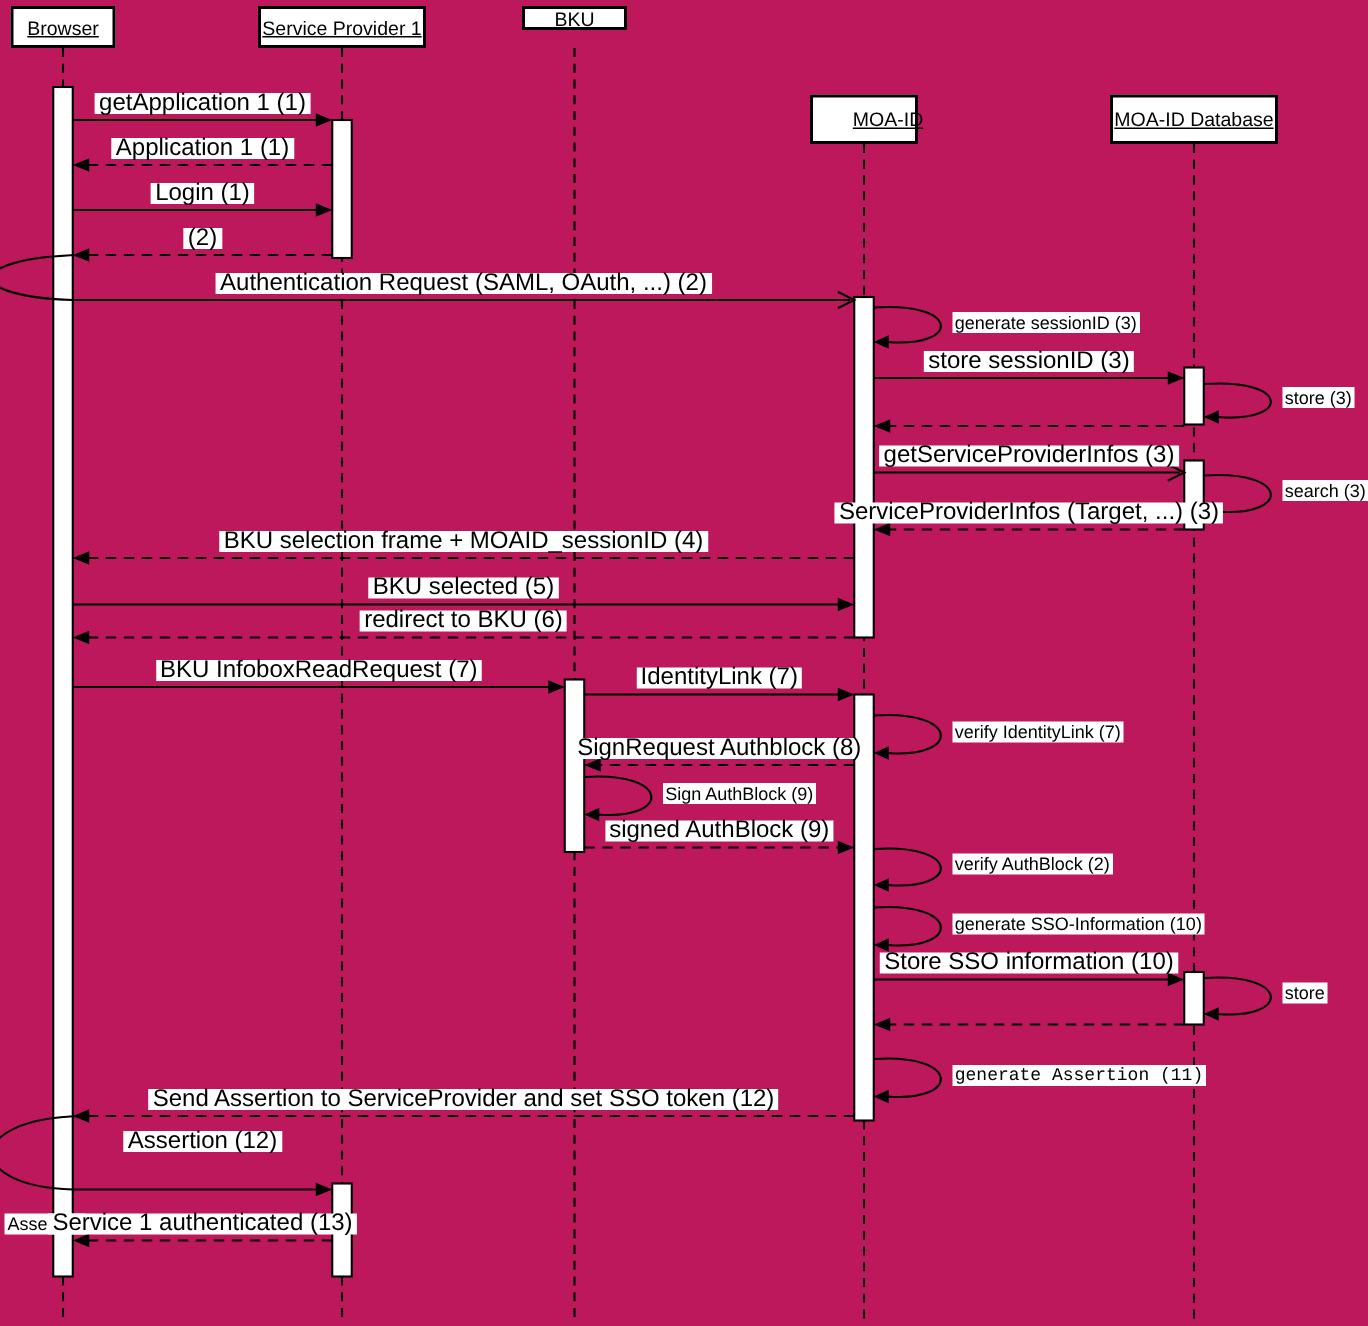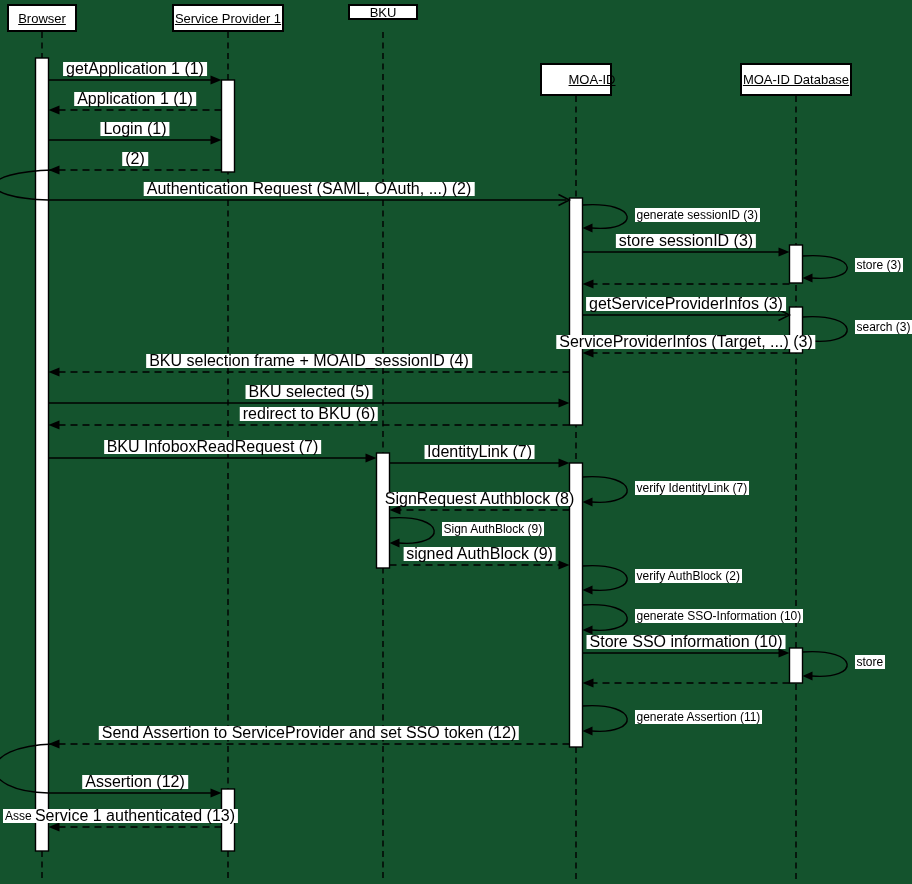--- a/index.html
+++ b/index.html
@@ -1,16 +1,16 @@
 <!DOCTYPE html>
 <html><head>
 <meta charset="utf-8">
 <style>
   html,body{margin:0;padding:0;background:#ffffff;font-family:"Liberation Sans",sans-serif;}
-  #stage{position:relative;width:912px;height:884px;background:#14532d;overflow:hidden;}
+  #stage{position:relative;width:912px;height:884px;background:#be185d;overflow:hidden;}
   #diagram-svg{position:absolute;left:0;top:0;}
   .actor-box{position:absolute;box-sizing:border-box;border:2px solid #000;background:#fff;
     display:flex;align-items:center;justify-content:center;z-index:3;}
   .actor-label{font-size:13px;color:#000;text-decoration:underline;white-space:nowrap;}
   #label-layer{position:absolute;left:0;top:0;width:100%;height:100%;z-index:4;pointer-events:none;}
   .msg-label{position:absolute;transform:translateX(-50%);font-size:16px;color:#000;
     white-space:nowrap;background:#fff;padding:0 3px;line-height:14px;}
   .self-label{position:absolute;font-size:12px;color:#000;white-space:nowrap;
     background:#fff;padding:0 2px;line-height:14px;}
   .loop-label{position:absolute;font-size:12px;color:#000;white-space:nowrap;
@@ -118,34 +118,34 @@
   <div id="label-layer">
       <div class="loop-label" style="left: 3px; top: 761px;">Assertion</div>
       <div class="self-label" style="left: 634.5px; top: 207.5px;">generate sessionID  (3)</div>
       <div class="self-label" style="left: 854.5px; top: 258px;">store (3)</div>
       <div class="self-label" style="left: 854.5px; top: 320px;">search (3)</div>
       <div class="self-label" style="left: 634.5px; top: 480.5px;">verify IdentityLink (7)</div>
       <div class="self-label" style="left: 441.5px; top: 521.5px;">Sign AuthBlock (9)</div>
       <div class="self-label" style="left: 634.5px; top: 569px;">verify AuthBlock (2)</div>
       <div class="self-label" style="left: 634.5px; top: 608.5px;">generate SSO-Information (10)</div>
       <div class="self-label" style="left: 854.5px; top: 655px;">store</div>
-      <div class="self-label" style="left: 634.5px; top: 709.5px;">generate Assertion (11)</div>
+      <div class="self-label" style="left: 634.5px; top: 709.5px; font-family: Liberation Mono, monospace;">generate Assertion (11)</div>
       <div class="msg-label" style="left: 135px; top: 62px;">getApplication 1 (1)</div>
       <div class="msg-label" style="left: 135px; top: 92px;">Application 1 (1)</div>
       <div class="msg-label" style="left: 135px; top: 122px;">Login (1)</div>
       <div class="msg-label" style="left: 135px; top: 152px;">(2)</div>
       <div class="msg-label" style="left: 309px; top: 182px;">Authentication Request (SAML, OAuth, ...)  (2)</div>
       <div class="msg-label" style="left: 686px; top: 234px;">store sessionID (3)</div>
       <div class="msg-label" style="left: 686px; top: 297px;">getServiceProviderInfos (3)</div>
       <div class="msg-label" style="left: 686px; top: 335px;">ServiceProviderInfos (Target, ...) (3)</div>
       <div class="msg-label" style="left: 309px; top: 354px;">BKU selection frame + MOAID_sessionID (4)</div>
       <div class="msg-label" style="left: 309px; top: 385px;">BKU selected (5)</div>
       <div class="msg-label" style="left: 309px; top: 407px;">redirect to BKU (6)</div>
       <div class="msg-label" style="left: 212.5px; top: 440px;">BKU InfoboxReadRequest (7)</div>
       <div class="msg-label" style="left: 479.5px; top: 445px;">IdentityLink (7)</div>
       <div class="msg-label" style="left: 479.5px; top: 492px;">SignRequest Authblock (8)</div>
       <div class="msg-label" style="left: 479.5px; top: 547px;">signed AuthBlock (9)</div>
       <div class="msg-label" style="left: 686px; top: 635px;">Store SSO information (10)</div>
       <div class="msg-label" style="left: 309px; top: 726px;">Send Assertion to ServiceProvider and set SSO token (12)</div>
-      <div class="msg-label" style="left: 135px; top: 775px;">Assertion (12)</div>
+      <div class="msg-label" style="left: 135px; top: 754px;">Assertion (12)</div>
       <div class="msg-label" style="left: 135px; top: 809px;">Service 1 authenticated (13)</div>
     </div>
 </div>
 
 </body></html>

